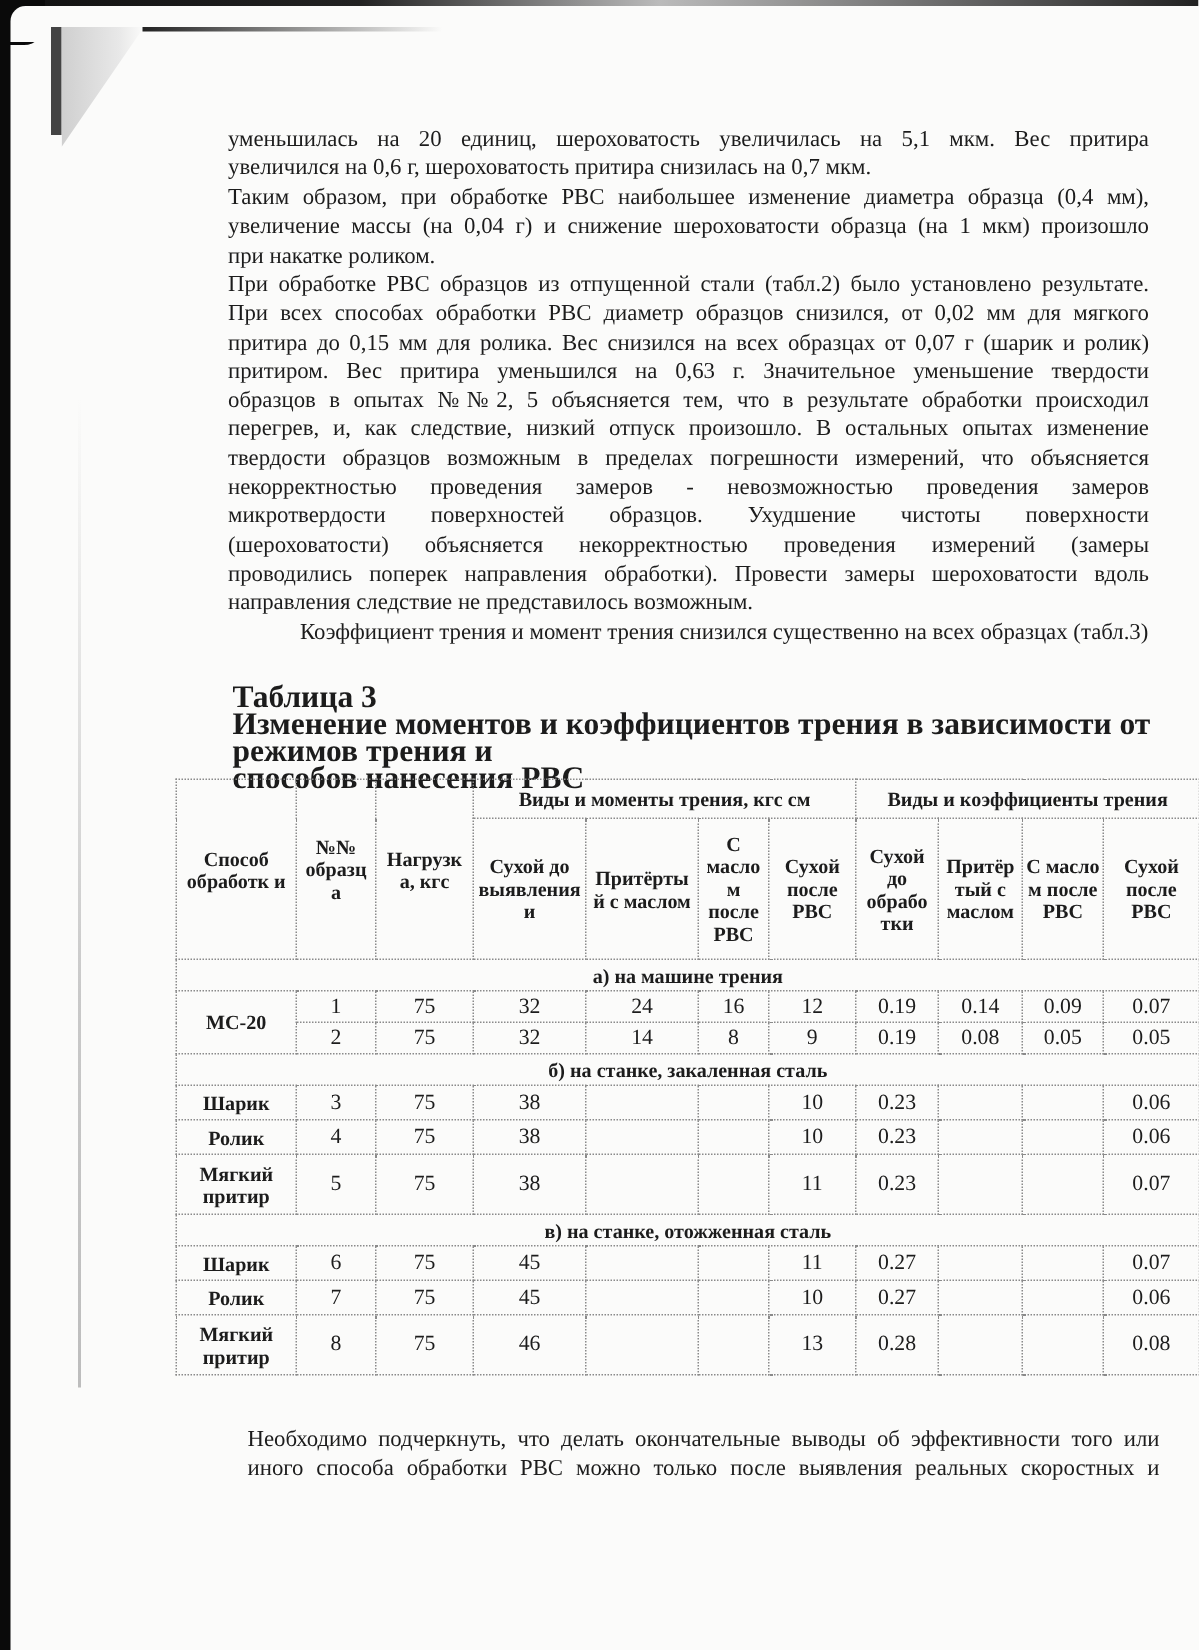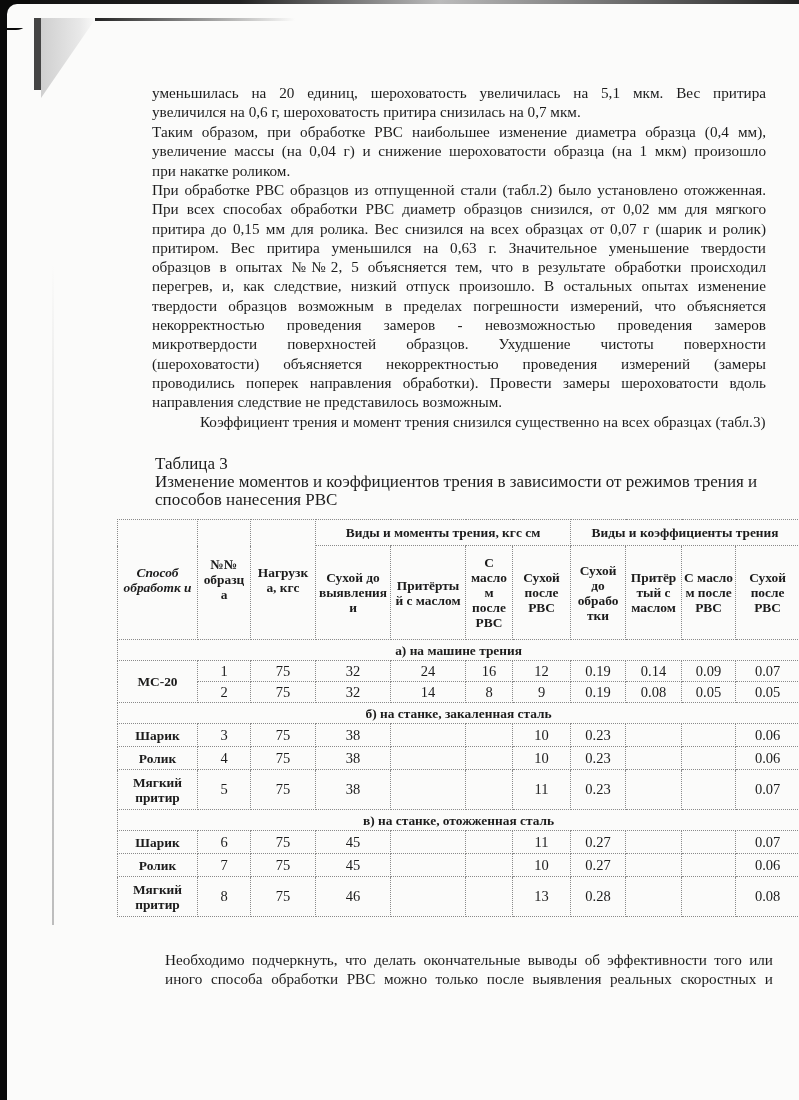--- a/index.html
+++ b/index.html
@@ -23,36 +23,36 @@
   .top-shadow { position: absolute; left: 95px; top: 18px; width: 200px; height: 3px; background: linear-gradient(to right, #222, rgba(200,200,200,0)); }
 
   .para {
     position: absolute; left: 152px; width: 614px;
     font-size: 15.2px; line-height: 19.3px; text-align: justify;
     margin: 0;
   }
   .para .line { display: block; text-align-last: justify; }
   .para .line.last { text-align-last: left; }
 
-  .tbl-caption { position: absolute; left: 155px; top: 455px; width: 640px; font-weight: normal; font-size: 17px; line-height: 18px; }
+  .tbl-caption { position: absolute; left: 155px; top: 455px; width: 640px; font-weight: bold; font-size: 21px; line-height: 18px; }
 
   table.friction {
     position: absolute; left: 117px; top: 519px;
     border-collapse: collapse; table-layout: fixed;
     width: 682px;
     font-size: 13.4px; line-height: 15px;
   }
   table.friction td, table.friction th {
     border: 1px dotted #8a8a8a; padding: 1px 2px; text-align: center; vertical-align: middle;
   }
   table.friction th { font-weight: bold; }
   table.friction td.bold { font-weight: bold; }
   table.friction td.num { font-weight: normal; font-size: 14.5px; }
   table.friction tr.section td { font-weight: bold; height: 18px; }
-  .hdr-tall { height: 98px; font-style: italic; }
+  .hdr-tall { height: 98px; }
 </style>
 </head>
 <body>
 
 <div class="scan-top-black"></div>
 <div class="scan-left-black"></div>
 <div class="scan-corner">
     <div class="scan-corner-inner"></div>
   </div>
 <div class="page-fold-strip"></div>
@@ -65,21 +65,21 @@
   <span class="line last">увеличился на 0,6 г, шероховатость притира снизилась на 0,7 мкм.</span>
 </div>
 
 <div class="para" style="top:122px;">
   <span class="line">Таким образом, при обработке РВС наибольшее изменение диаметра образца (0,4 мм),</span>
   <span class="line">увеличение массы (на 0,04 г) и снижение шероховатости образца (на 1 мкм) произошло</span>
   <span class="line last">при накатке роликом.</span>
 </div>
 
 <div class="para" style="top:180px;">
-  <span class="line">При обработке РВС образцов из отпущенной стали (табл.2) было установлено отожженная.</span>
+  <span class="line">При обработке РВС образцов из отпущенной стали (табл.2) было установлено результате.</span>
   <span class="line">При всех способах обработки РВС диаметр образцов снизился, от 0,02 мм для мягкого</span>
   <span class="line">притира до 0,15 мм для ролика. Вес снизился на всех образцах от 0,07 г (шарик и ролик)</span>
   <span class="line">притиром. Вес притира уменьшился на 0,63 г. Значительное уменьшение твердости</span>
   <span class="line">образцов в опытах №№2, 5 объясняется тем, что в результате обработки происходил</span>
   <span class="line">перегрев, и, как следствие, низкий отпуск произошло. В остальных опытах изменение</span>
   <span class="line">твердости образцов возможным в пределах погрешности измерений, что объясняется</span>
   <span class="line">некорректностью проведения замеров - невозможностью проведения замеров</span>
   <span class="line">микротвердости поверхностей образцов. Ухудшение чистоты поверхности</span>
   <span class="line">(шероховатости) объясняется некорректностью проведения измерений (замеры</span>
   <span class="line">проводились поперек направления обработки). Провести замеры шероховатости вдоль</span>

